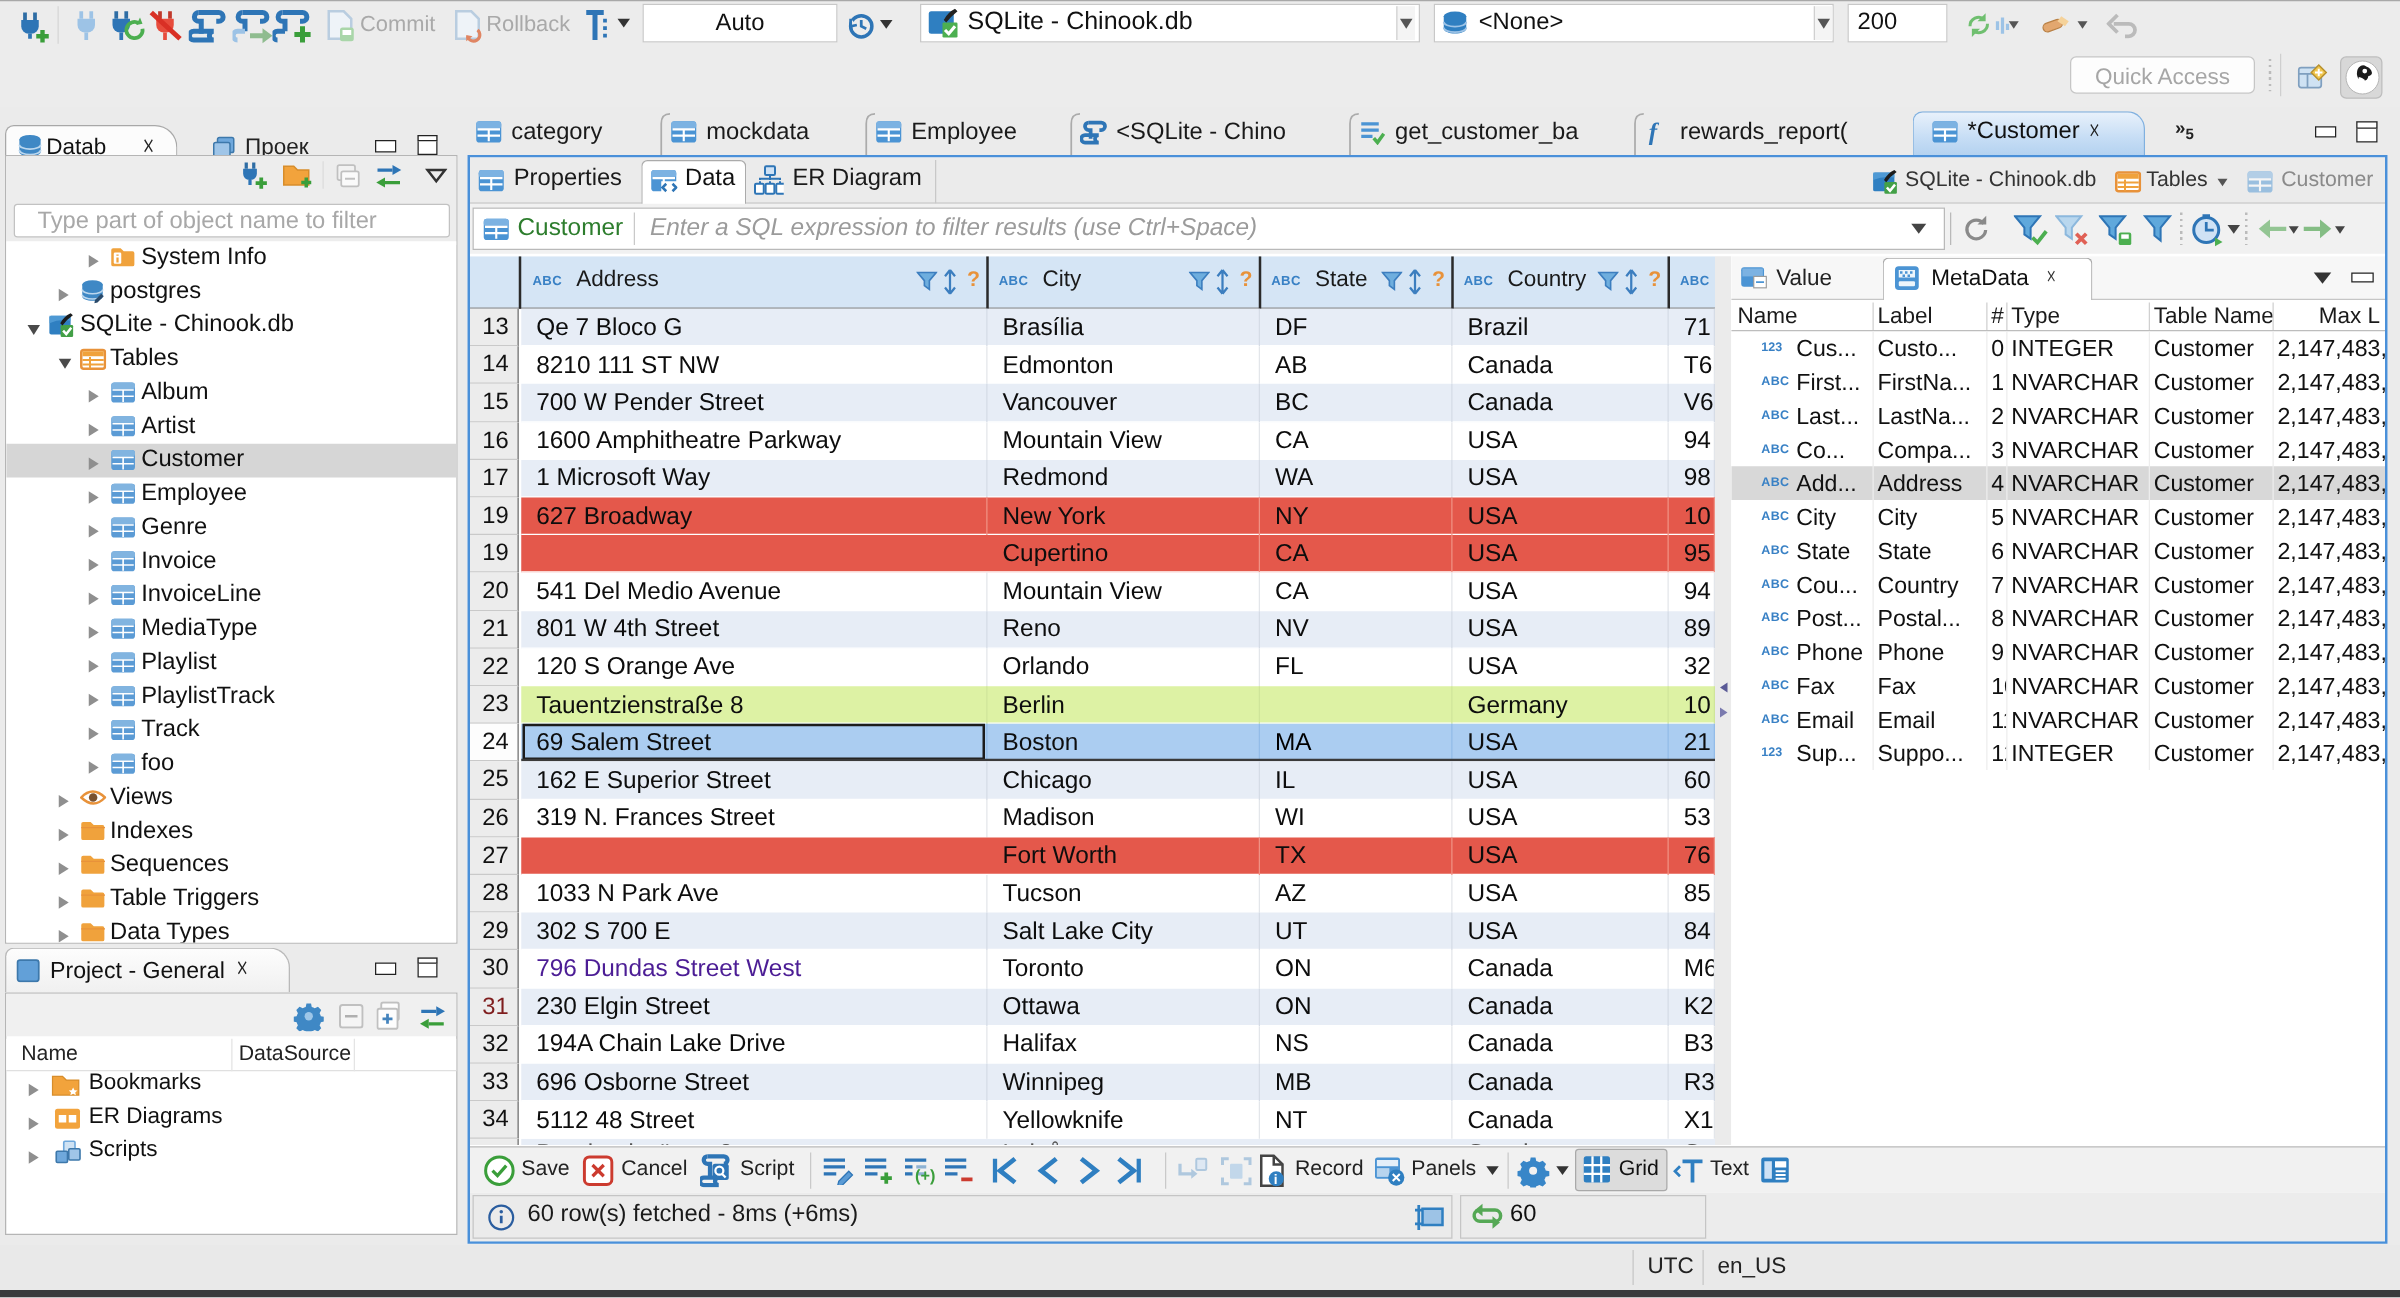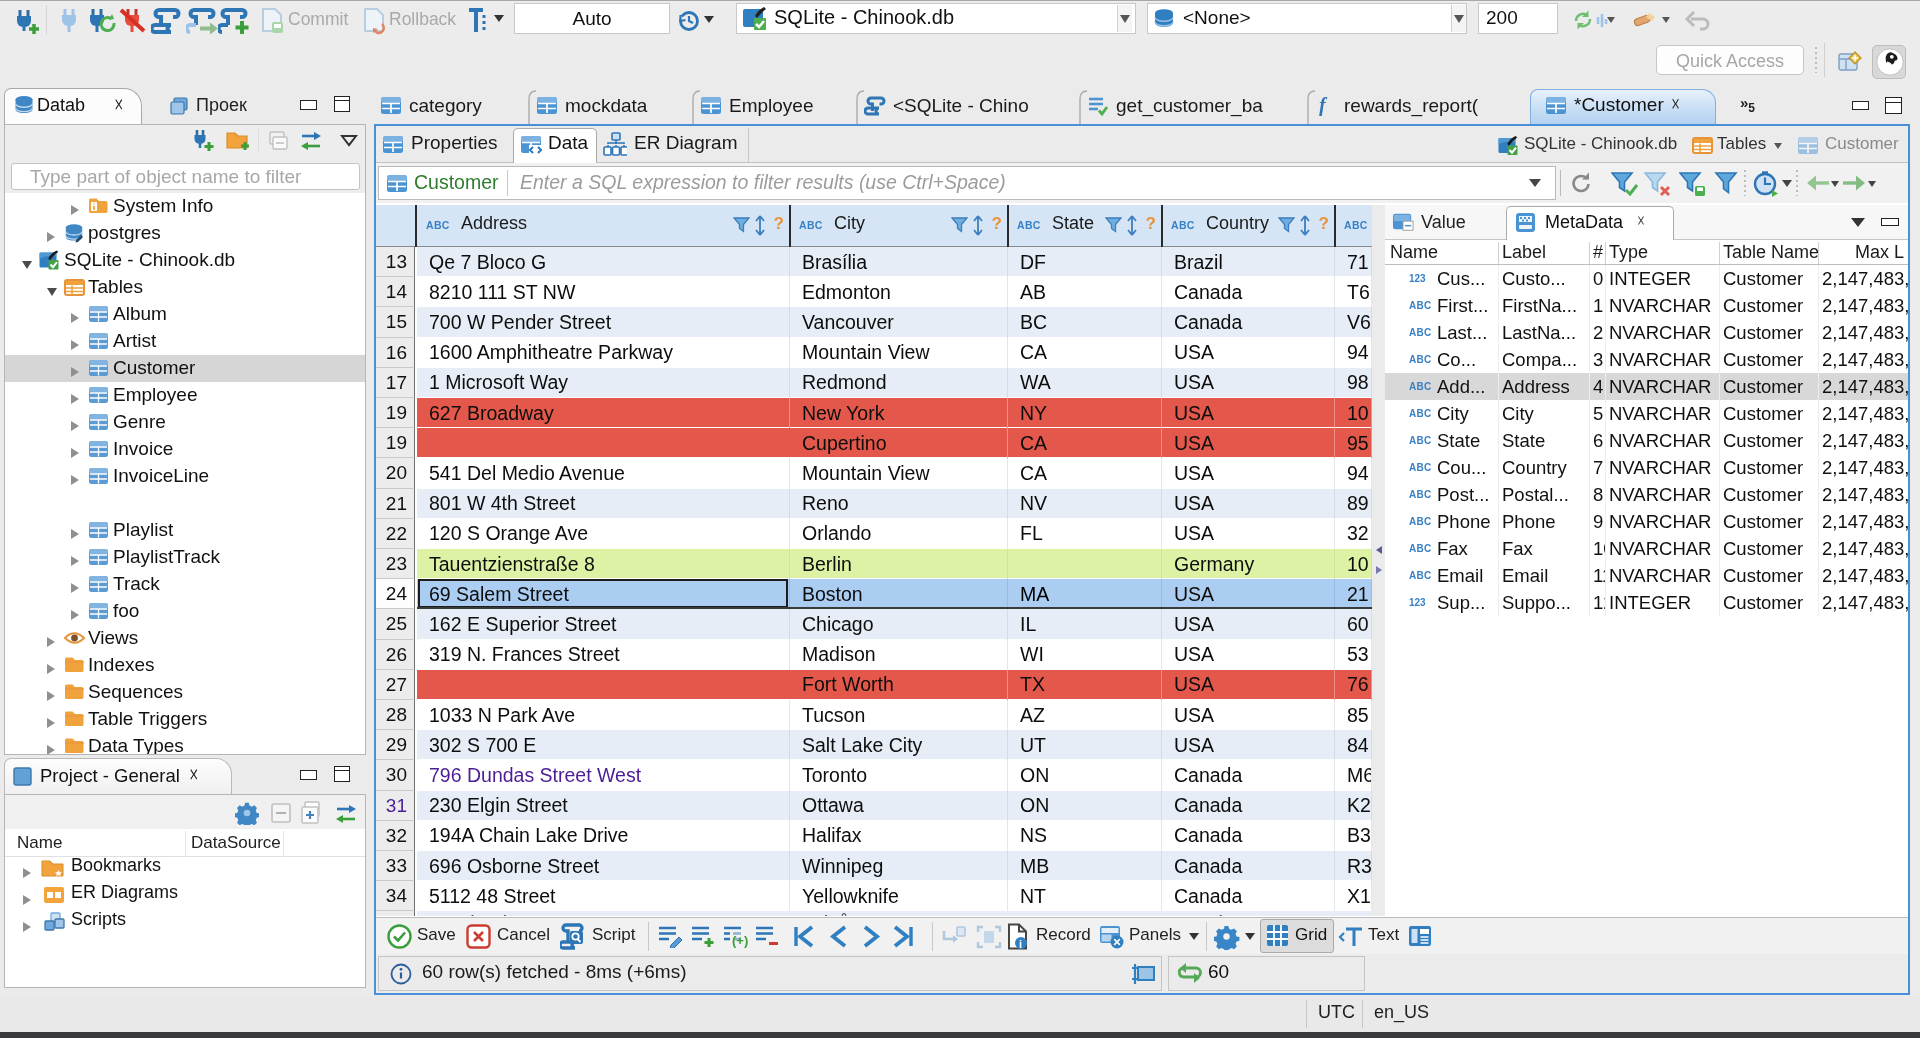--- a/index.html
+++ b/index.html
@@ -252,21 +252,21 @@
     <svg class="abs" style="left:1876px;top:47px" width="28" height="28" viewBox="0 0 28 28">
       <circle cx="14" cy="14" r="13.2" fill="#ffffff" stroke="#b5b5b5" stroke-width="0.8"></circle>
       <path d="M11 6 q3 -3 6 -0.8 q4 1.3 4.6 5.2 q-0.4 2.2 -2.9 2.3 q-0.5 3.8 -4.3 4 q-3.8 -0.3 -4.6 -4 q-0.9 -3.9 1.2 -6.7z" fill="#1b1b1b"></path>
       <circle cx="15.8" cy="8.8" r="1.9" fill="#fff"></circle>
       <path d="M11 13.5 q3.4 0.4 5 3 q-2.6 2.2 -5.4 0.5 z" fill="#fff"></path>
     </svg>
   </div>
 
   <div id="leftpanel" class="abs" style="left:4px;top:88px;width:363px;height:900px;">
 
-    <div class="abs" style="left:0;top:0;width:363px;height:36px;padding-left:44px;">
+    <div class="abs" style="left:0;top:12px;width:363px;height:36px;padding-left:44px;">
       <div class="abs" style="left:0;top:0;width:138px;height:36px;background:#fcfcfc;border:1px solid #a8a8a8;border-bottom:none;border-radius:7px 18px 0 0;"></div>
       <svg class="abs" style="left:9px;top:6px" width="24" height="24" viewBox="0 0 24 24">
         <ellipse cx="11" cy="5.5" rx="8.5" ry="3.6" fill="#3f88c5"></ellipse>
         <path d="M2.5 5.5 v10 c0 2 3.8 3.6 8.5 3.6 s8.5 -1.6 8.5 -3.6 v-10" fill="#3f88c5"></path>
         <path d="M2.5 9.7 a8.5 3.6 0 0 0 17 0 M2.5 14 a8.5 3.6 0 0 0 17 0" fill="none" stroke="#bcd7ee" stroke-width="1.4"></path>
       </svg>
       <div class="abs" style="left:33px;top:7px;font-size:18px;color:#111;">Datab</div>
       <div class="abs" style="left:110px;top:6px;font-size:18px;color:#222;">☓</div>
       <div class="abs" style="left:157px;top:0px;width:106px;height:36px;"></div>
       <svg class="abs" style="left:165px;top:8px" width="20" height="20" viewBox="0 0 20 20">
@@ -383,20 +383,27 @@
             <use href="#i-tbl"></use>
           </svg>
           <span class="abs" style="left:108px;top:1.5px;font-size:19px;color:#111;">Invoice</span>
         </div>
       <div class="trow" style="top:270px;">
           <span class="abs" style="left:66px;top:9px;"><span class="arr r"></span></span>
           <svg class="abs" style="left:83px;top:3px" width="21" height="20">
             <use href="#i-tbl"></use>
           </svg>
           <span class="abs" style="left:108px;top:1.5px;font-size:19px;color:#111;">InvoiceLine</span>
+        </div>
+      <div class="trow" style="top:297px;">
+          <span class="abs" style="left:66px;top:9px;"><span class="arr r"></span></span>
+          <svg class="abs" style="left:83px;top:3px" width="21" height="20">
+            <use href="#i-tbl"></use>
+          </svg>
+          <span class="abs" style="left:108px;top:1.5px;font-size:19px;color:#111;">MediaType</span>
         </div>
       <div class="trow" style="top:324px;">
           <span class="abs" style="left:66px;top:9px;"><span class="arr r"></span></span>
           <svg class="abs" style="left:83px;top:3px" width="21" height="20">
             <use href="#i-tbl"></use>
           </svg>
           <span class="abs" style="left:108px;top:1.5px;font-size:19px;color:#111;">Playlist</span>
         </div>
       <div class="trow" style="top:351px;">
           <span class="abs" style="left:66px;top:9px;"><span class="arr r"></span></span>
@@ -858,21 +865,21 @@
     <div class="abs" style="left:0;top:555.4px;width:996px;height:30.2px;">
     <div class="abs" style="left:0;top:0;width:39px;height:30.2px;background:#ececec;border-right:1px solid #6e6e6e;border-bottom:1px solid #c9c9c9;font-size:19px;color:#111;text-align:right;line-height:30px;padding-right:7px;">30</div>
     <div class="abs" style="left:41px;top:0;width:955px;height:30.2px;background:#ffffff;border-bottom:1px solid #fff;"></div>
     <div class="gcell" style="left:41px;width:373px;font-size:19.5px;color:#4c1d95;border-right:1px solid #e3e6ea;">796 Dundas Street West</div>
     <div class="gcell" style="left:414px;width:218px;font-size:19.5px;color:#0d0d0d;border-right:1px solid #e3e6ea;">Toronto</div>
     <div class="gcell" style="left:632px;width:154px;font-size:19.5px;color:#0d0d0d;border-right:1px solid #e3e6ea;">ON</div>
     <div class="gcell" style="left:786px;width:173px;font-size:19.5px;color:#0d0d0d;border-right:1px solid #e3e6ea;">Canada</div>
     <div class="gcell" style="left:959px;width:37px;font-size:19.5px;color:#0d0d0d;border-right:1px solid #e3e6ea;">M6</div>
     </div>
     <div class="abs" style="left:0;top:585.6px;width:996px;height:30.2px;">
-    <div class="abs" style="left:0;top:0;width:39px;height:30.2px;background:#ececec;border-right:1px solid #6e6e6e;border-bottom:1px solid #c9c9c9;font-size:19px;color:#4c1d95;text-align:right;line-height:30px;padding-right:7px;">31</div>
+    <div class="abs" style="left:0;top:0;width:39px;height:30.2px;background:#ececec;border-right:1px solid #6e6e6e;border-bottom:1px solid #c9c9c9;font-size:19px;color:#7f1d1d;text-align:right;line-height:30px;padding-right:7px;">31</div>
     <div class="abs" style="left:41px;top:0;width:955px;height:30.2px;background:#e7edf6;border-bottom:1px solid #fff;"></div>
     <div class="gcell" style="left:41px;width:373px;font-size:19.5px;color:#0d0d0d;border-right:1px solid #d5dce6;">230 Elgin Street</div>
     <div class="gcell" style="left:414px;width:218px;font-size:19.5px;color:#0d0d0d;border-right:1px solid #d5dce6;">Ottawa</div>
     <div class="gcell" style="left:632px;width:154px;font-size:19.5px;color:#0d0d0d;border-right:1px solid #d5dce6;">ON</div>
     <div class="gcell" style="left:786px;width:173px;font-size:19.5px;color:#0d0d0d;border-right:1px solid #d5dce6;">Canada</div>
     <div class="gcell" style="left:959px;width:37px;font-size:19.5px;color:#0d0d0d;border-right:1px solid #d5dce6;">K2</div>
     </div>
     <div class="abs" style="left:0;top:615.8px;width:996px;height:30.2px;">
     <div class="abs" style="left:0;top:0;width:39px;height:30.2px;background:#ececec;border-right:1px solid #6e6e6e;border-bottom:1px solid #c9c9c9;font-size:19px;color:#111;text-align:right;line-height:30px;padding-right:7px;">32</div>
     <div class="abs" style="left:41px;top:0;width:955px;height:30.2px;background:#ffffff;border-bottom:1px solid #fff;"></div>

